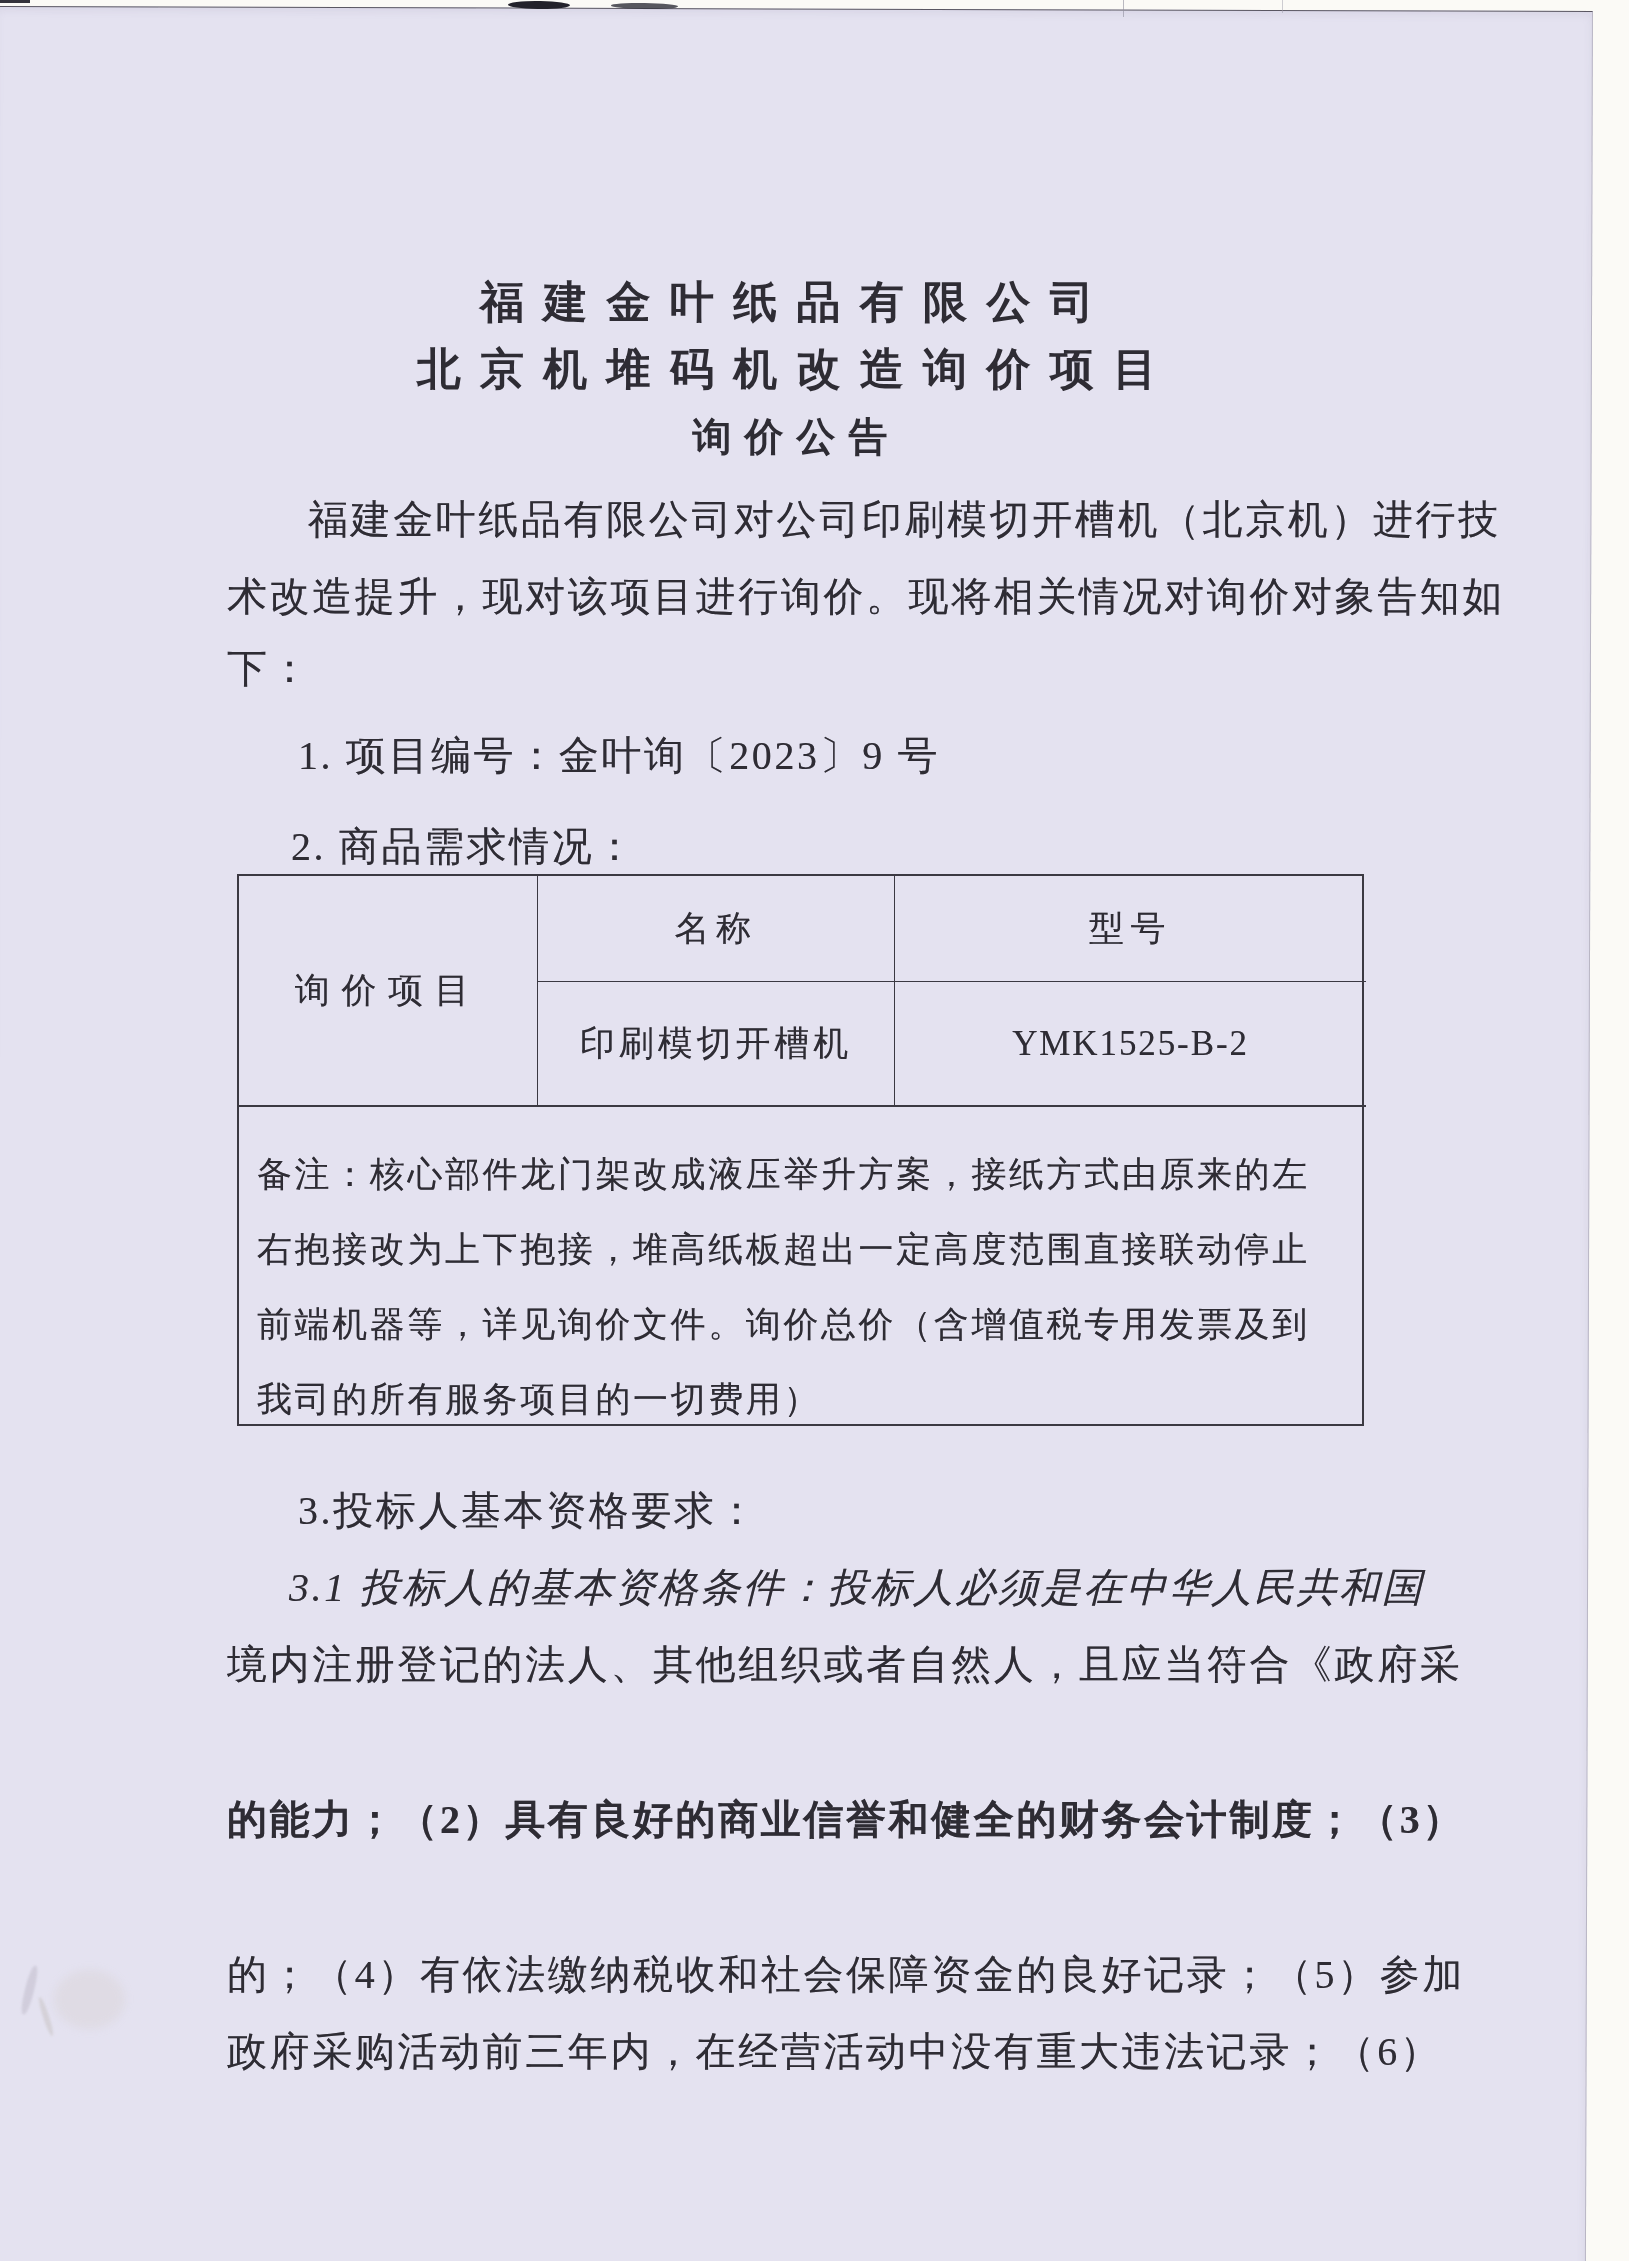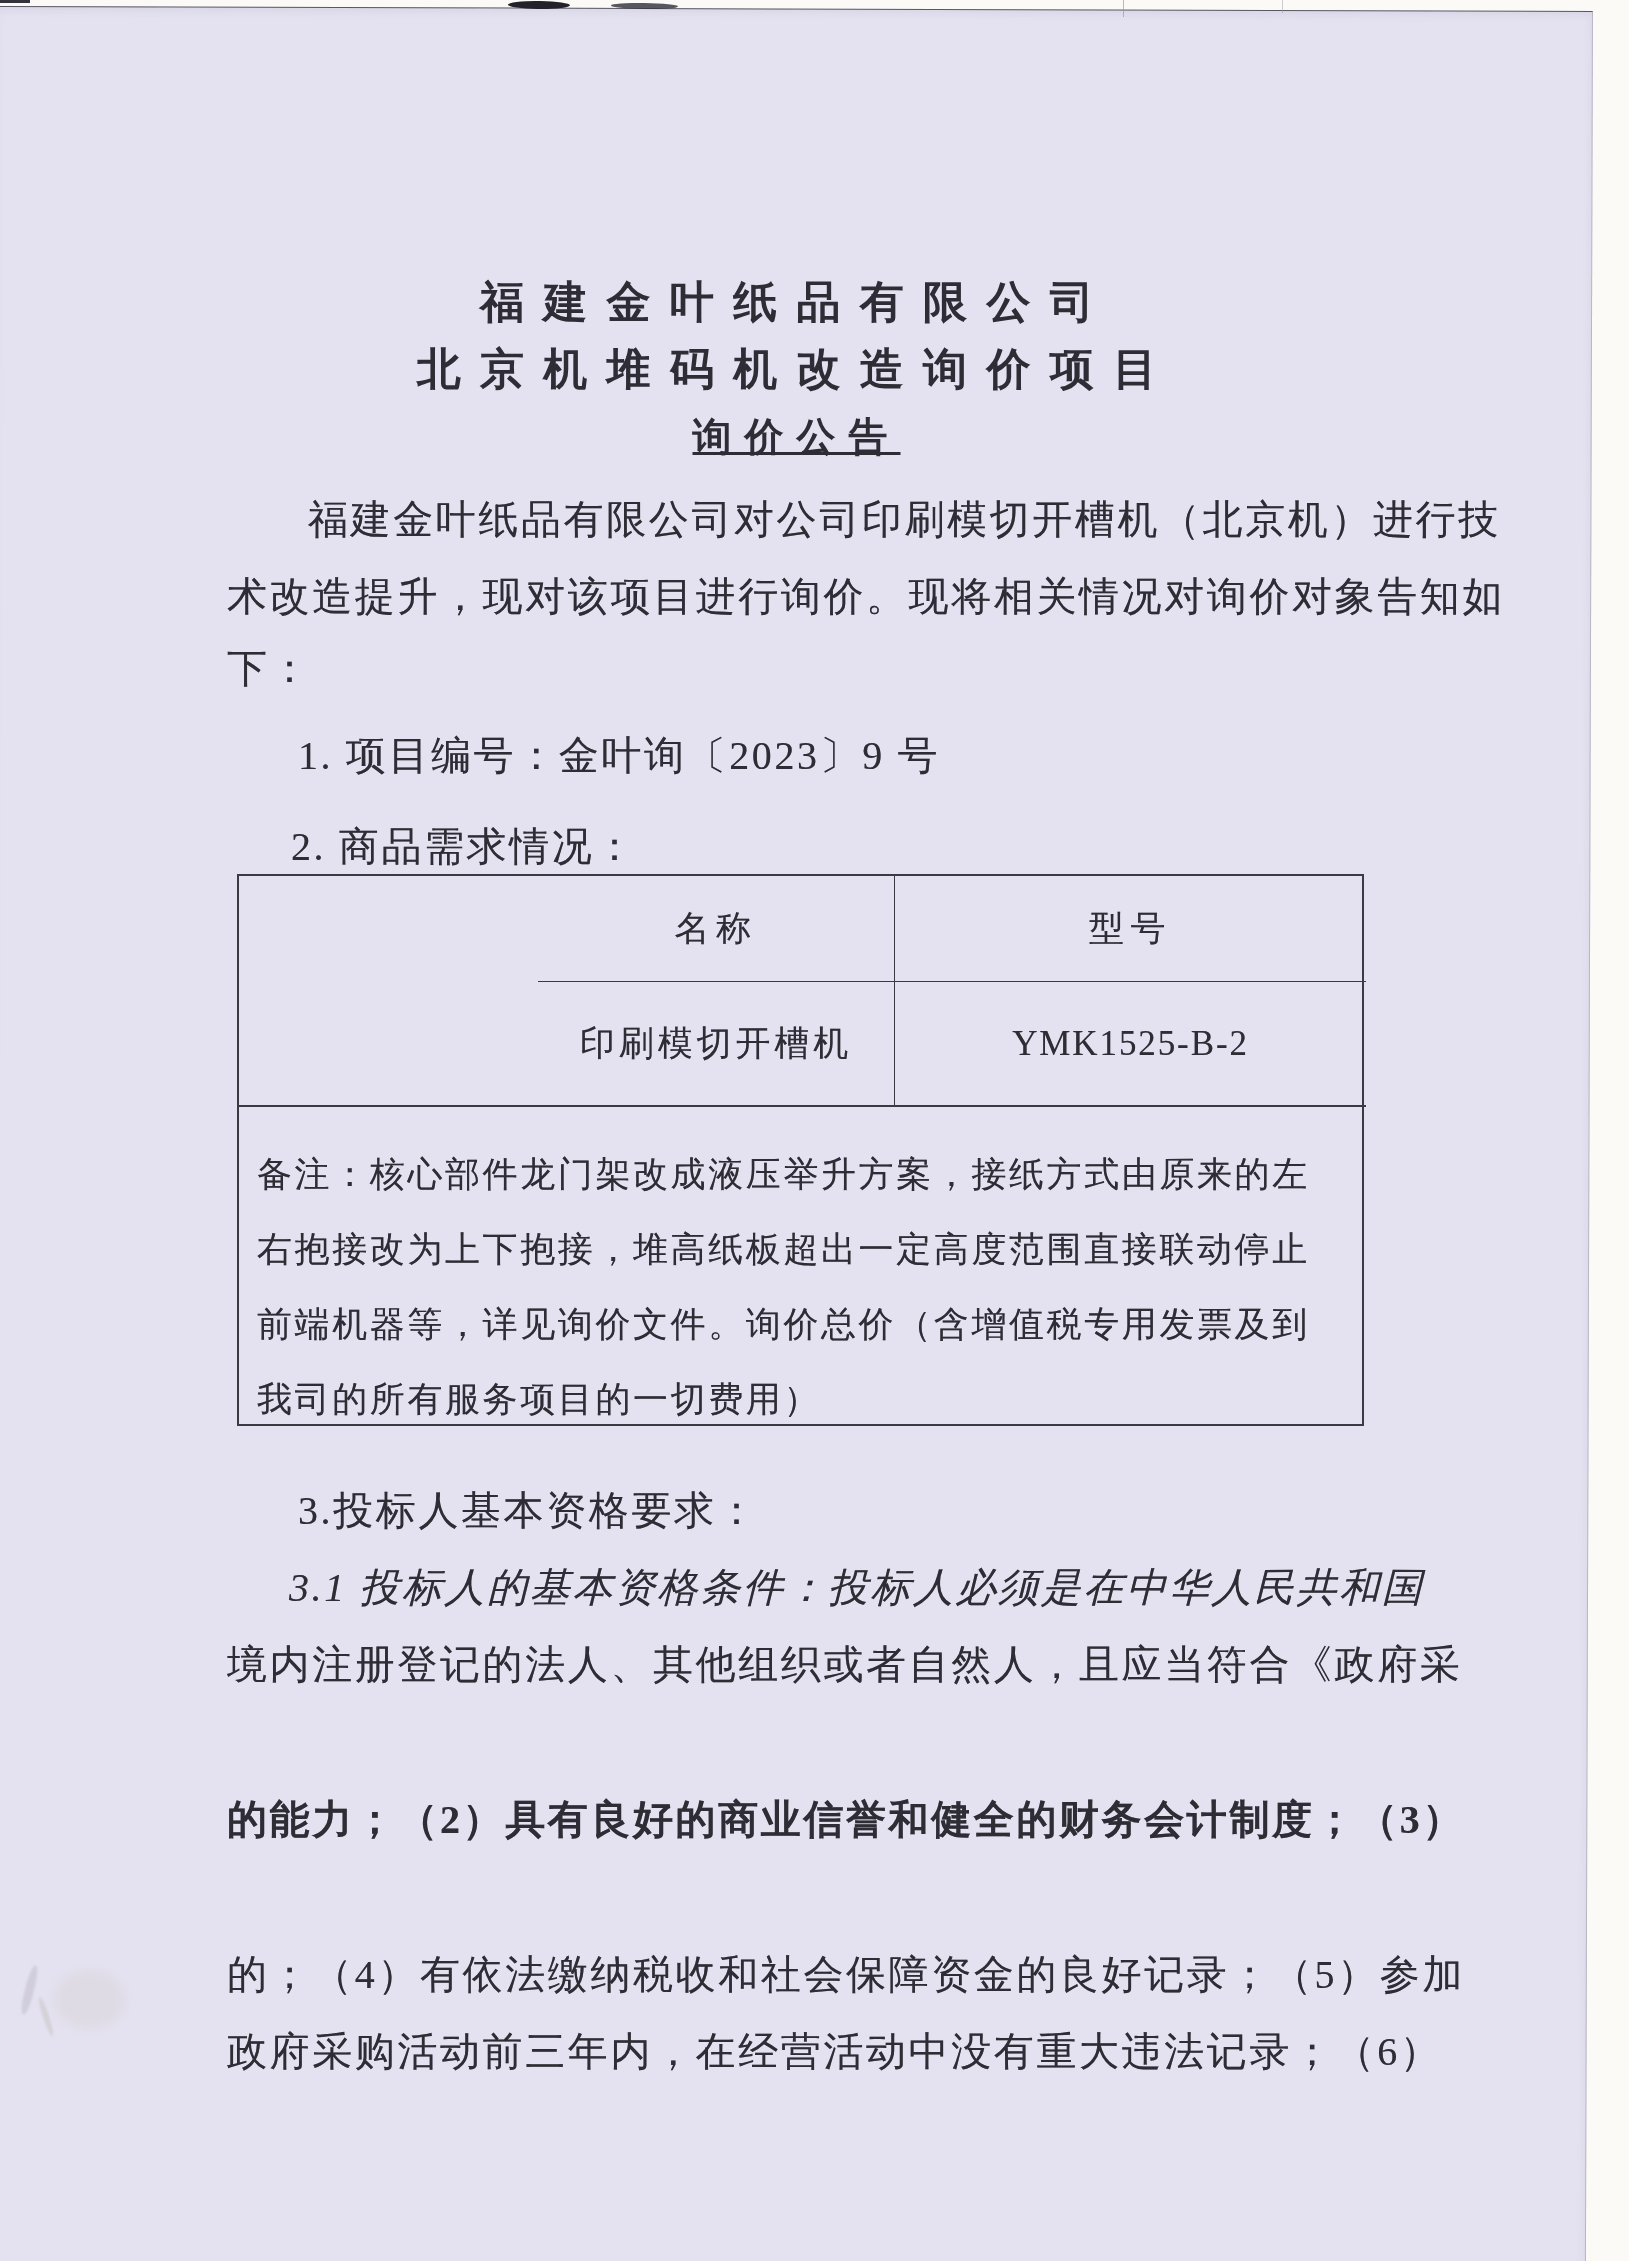--- a/index.html
+++ b/index.html
@@ -30,21 +30,21 @@
   #hairline-1{left:1123px;top:0;width:1.3px;height:17px;background:#8f8d9c;opacity:.6;}
   #hairline-2{left:1282px;top:0;width:1.3px;height:13px;background:#9f9dab;opacity:.5;}
   #smudge-1{left:24.5px;top:1965px;width:9px;height:50px;background:rgba(150,145,160,.25);border-radius:45%;transform:rotate(14deg);filter:blur(1.3px);}
   #smudge-2{left:43px;top:1996px;width:6.4px;height:41px;background:rgba(160,148,132,.22);border-radius:45%;transform:rotate(-18deg);filter:blur(1.3px);}
   #smudge-3{left:54px;top:1970px;width:71px;height:59px;background:rgba(196,186,168,.16);border-radius:50%;filter:blur(4.5px);}
   
   #content{position:absolute;left:0;top:0;width:1593px;height:2261px;color:#2e2c34;}
   .tline{position:absolute;left:0;width:1593px;text-align:center;font-weight:bold;white-space:nowrap;}
   #title-company{top:273px;font-size:44px;letter-spacing:19.3px;}
   #title-project{top:340px;font-size:44px;letter-spacing:19.3px;}
-  #title-doctype{top:410px;font-size:39px;letter-spacing:13px;text-decoration:underline;}
+  #title-doctype{top:410px;font-size:39px;letter-spacing:13px;}
   .bline{
     position:absolute;
     font-size:40px;letter-spacing:2.6px;line-height:1;
     white-space:nowrap;
     text-shadow:0 0 0.6px rgba(46,44,52,.45);
   }
   
   #demand-table{
     position:absolute;left:237px;top:874px;
     width:1127px;height:552px;
@@ -100,20 +100,21 @@
     <div class="tline" id="title-doctype">询价公告</div>
 
     <div class="bline" style="top:500px;left:308px;">福建金叶纸品有限公司对公司印刷模切开槽机（北京机）进行技</div>
     <div class="bline" style="top:577px;left:227px;">术改造提升，现对该项目进行询价。现将相关情况对询价对象告知如</div>
     <div class="bline" style="top:649px;left:227px;">下：</div>
 
     <div class="bline" style="top:736px;left:298px;">1. 项目编号：金叶询〔2023〕9 号</div>
     <div class="bline" style="top:827px;left:291px;">2. 商品需求情况：</div>
 
     <div id="demand-table">
+      <div class="cell" id="cell-rowlabel">询价项目</div>
       <div class="cell" id="cell-name-header">名称</div>
       <div class="cell" id="cell-model-header">型号</div>
       <div class="cell" id="cell-name-value">印刷模切开槽机</div>
       <div class="cell" id="cell-model-value">YMK1525-B-2</div>
       <div id="cell-remark">
         <div class="rline">备注：核心部件龙门架改成液压举升方案，接纸方式由原来的左</div>
         <div class="rline">右抱接改为上下抱接，堆高纸板超出一定高度范围直接联动停止</div>
         <div class="rline">前端机器等，详见询价文件。询价总价（含增值税专用发票及到</div>
         <div class="rline">我司的所有服务项目的一切费用）</div>
       </div>

